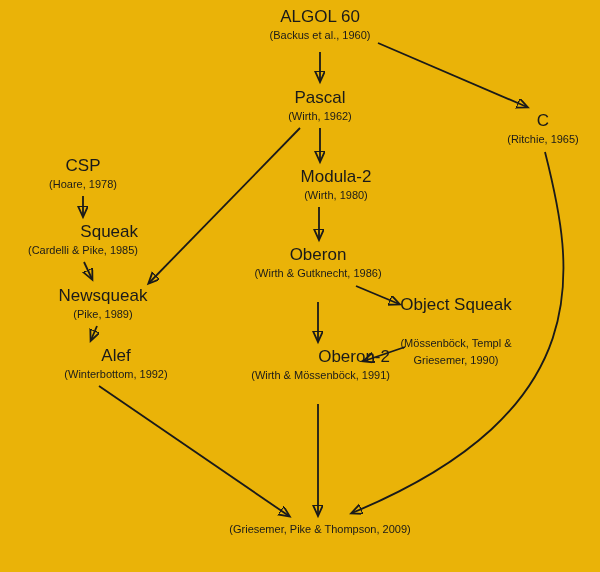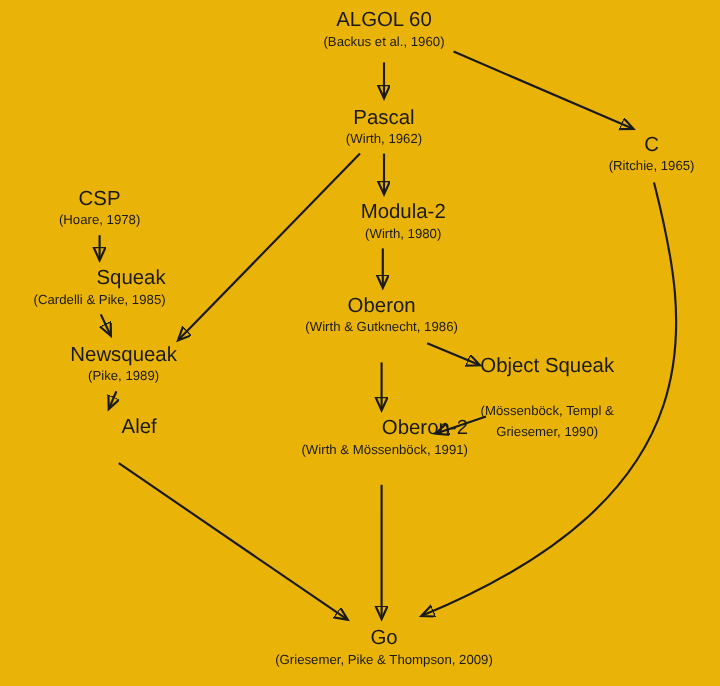--- a/index.html
+++ b/index.html
@@ -115,20 +115,20 @@
     <div class="node-sub">(Cardelli &amp; Pike, 1985)</div>
   </div>
 
   <div class="node" style="left:103px; top:285px;">
     <div class="node-title">Newsqueak</div>
     <div class="node-sub">(Pike, 1989)</div>
   </div>
 
   <div class="node" style="left:88px; top:345px;margin-left:28px;">
     <div class="node-title">Alef</div>
+    <div class="node-sub">(Winterbottom, 1992)</div>
   </div>
 
   <div class="node" style="left:320px; top:521px;">
-    <div class="node-title">Go</div>
     <div class="node-sub">(Griesemer, Pike &amp; Thompson, 2009)</div>
   </div>
 
 </div>
 
 </body></html>

